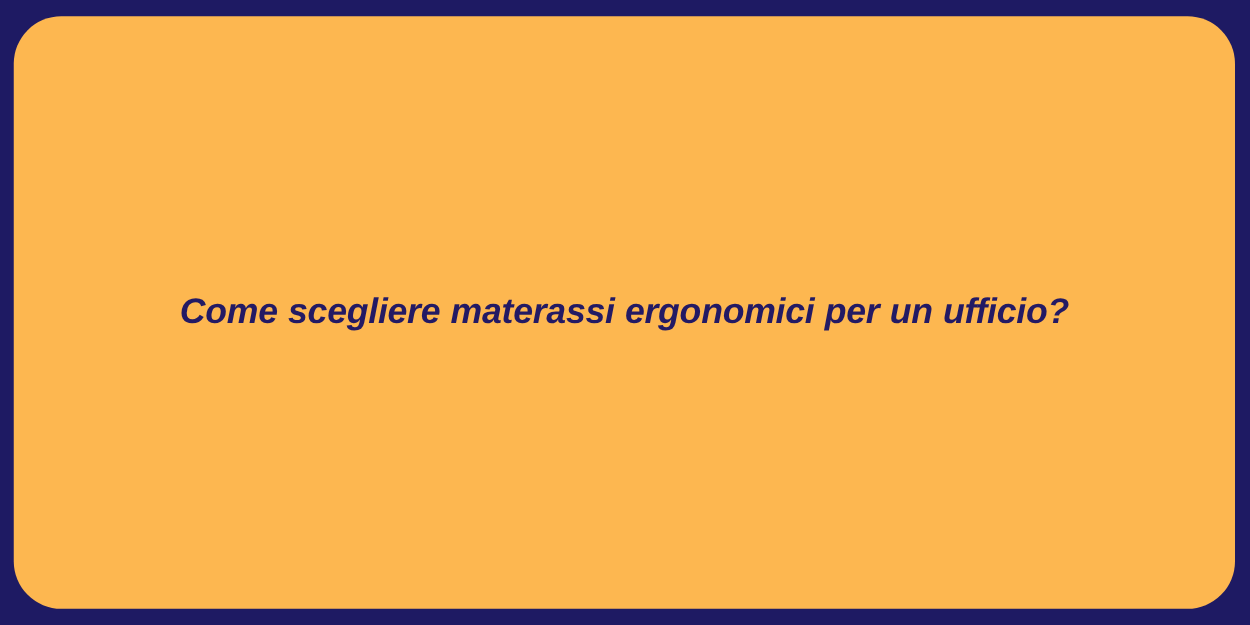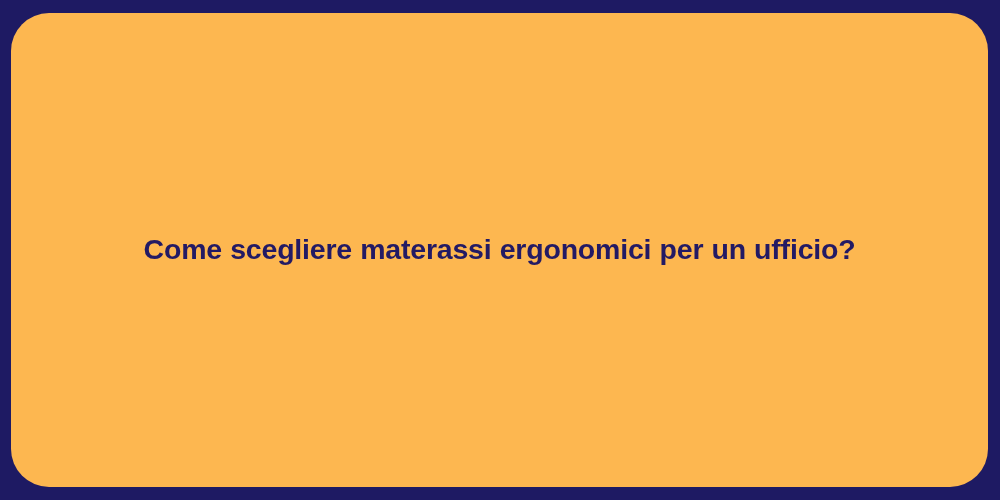--- a/index.html
+++ b/index.html
@@ -55,21 +55,21 @@
     font-weight: 700;
     line-height: 1.25;
     letter-spacing: -0.2px;
     word-spacing: 0.5px;
     white-space: nowrap;
   }
 </style>
 </head>
 <body>
 
-<div id="banner-root" style="background-color: rgb(30, 26, 99);">
+<div id="banner-root" style="background-color: rgb(30, 26, 99); font-style: italic;">
 
   <div id="card-surface" style="background-color: rgb(253, 183, 80);">
 
     <div id="headline-block">
       <h1 id="headline-text" style="color: rgb(35, 26, 100);">Come scegliere materassi ergonomici per un ufficio?</h1>
     </div>
 
   </div>
 
 </div>

